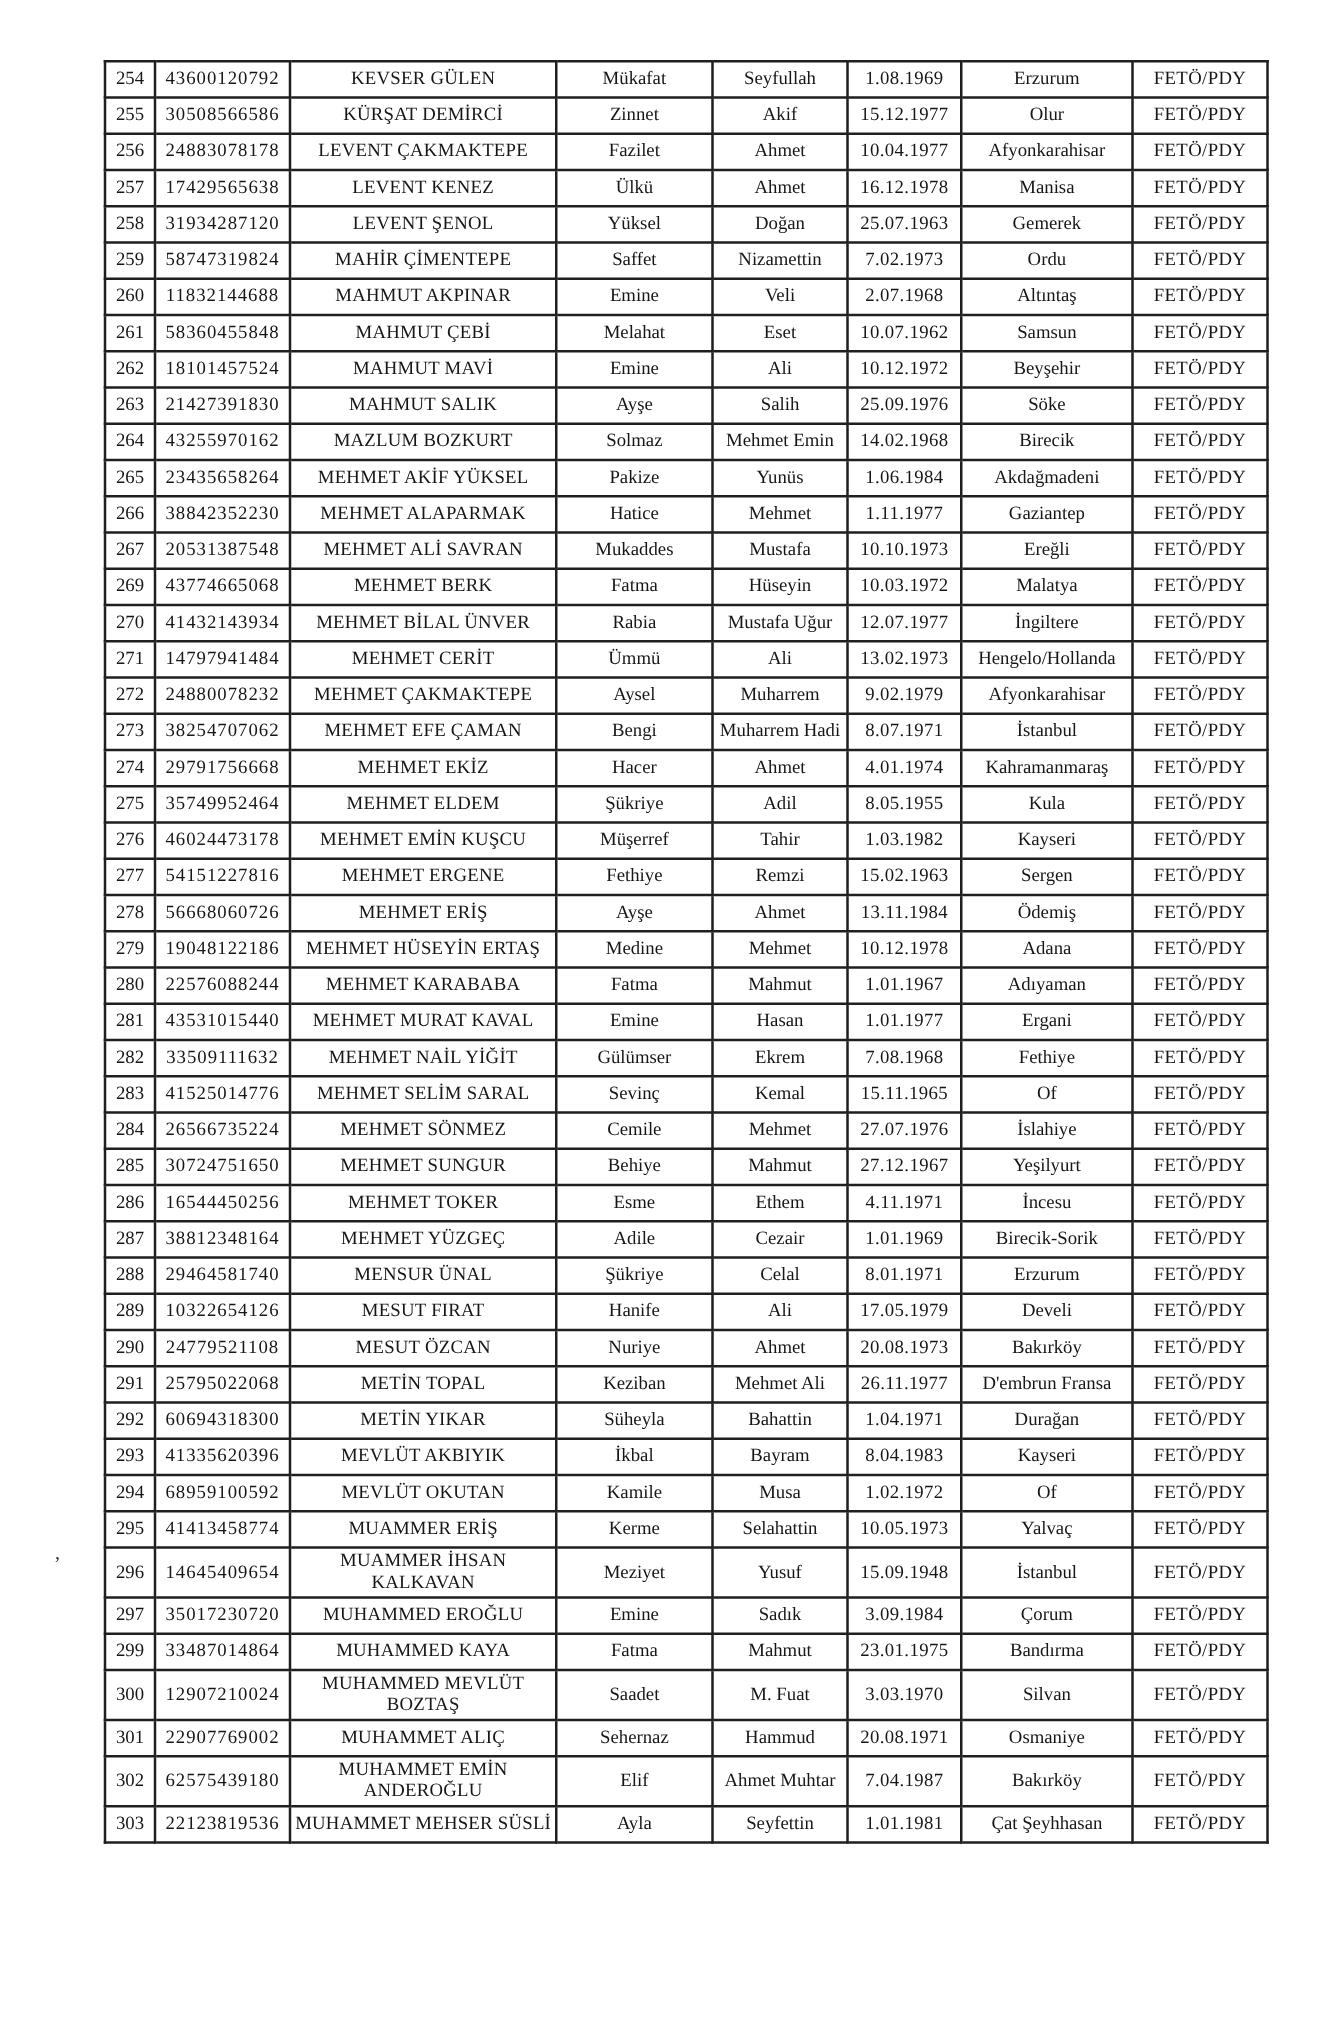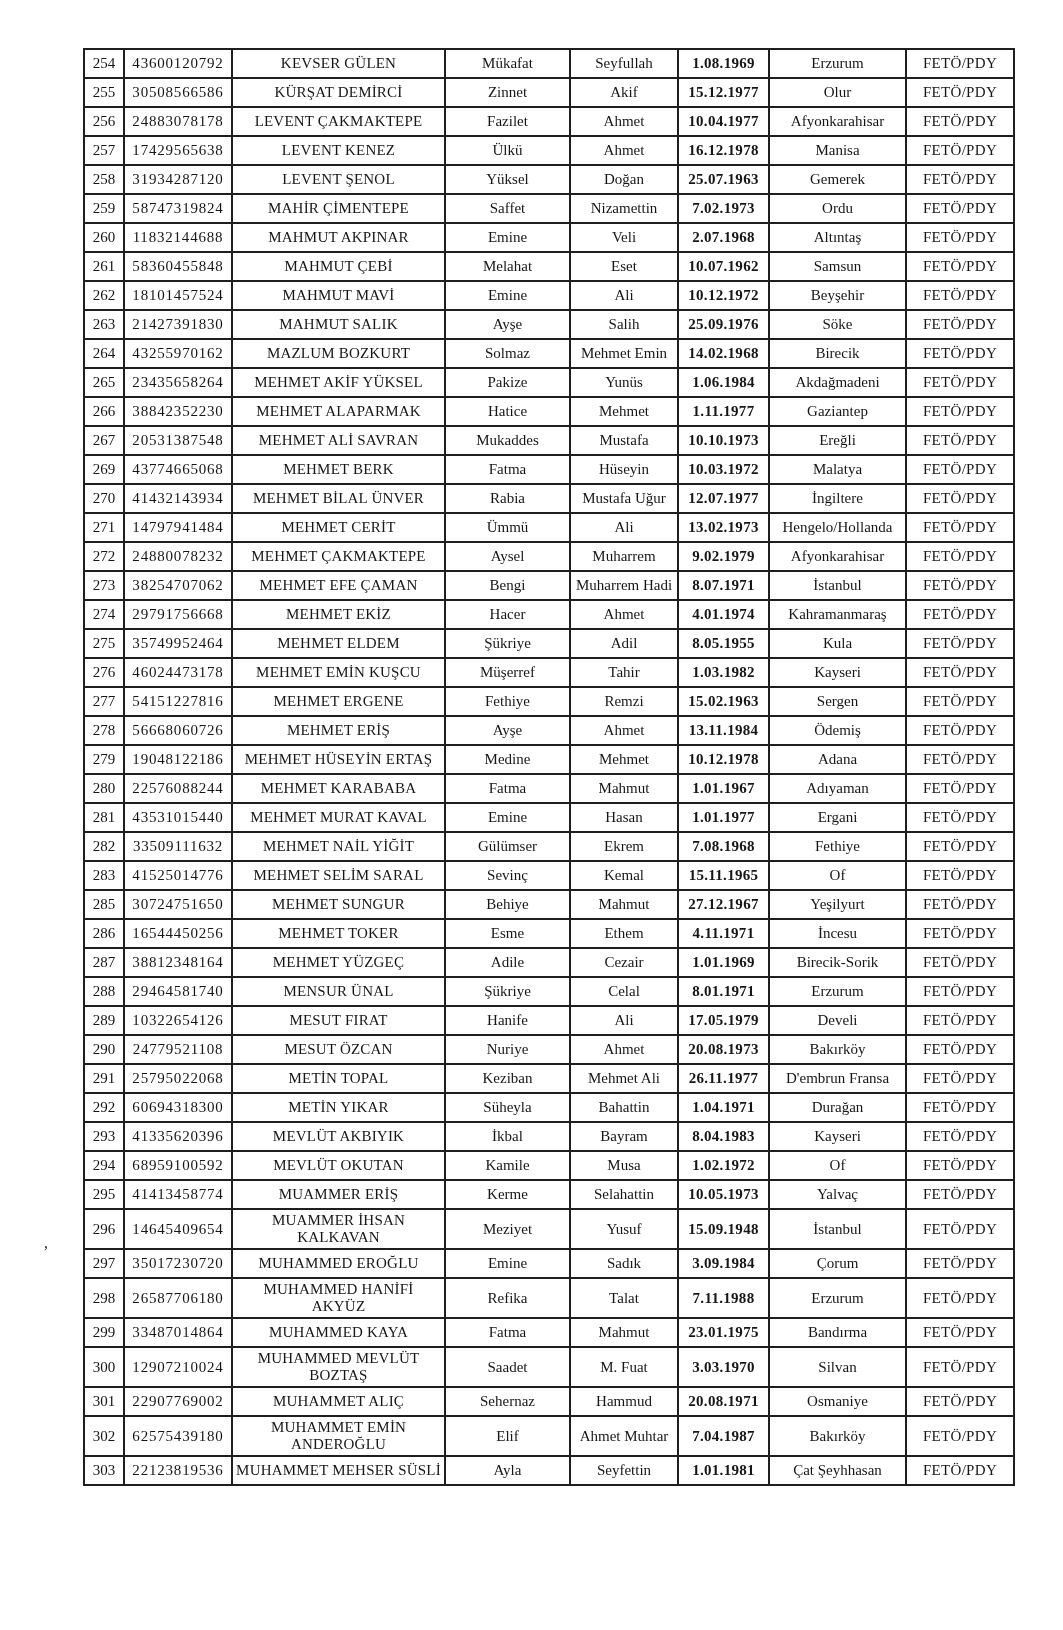--- a/index.html
+++ b/index.html
@@ -27,21 +27,21 @@
     vertical-align:middle;
     font-size:15px;
     line-height:17px;
     overflow:hidden;
   }
   td.c-no   { font-size:15.5px; }
   td.c-id   { font-size:15.5px; letter-spacing:0.8px; white-space:nowrap; }
   td.c-name { letter-spacing:0.2px; }
   td.c-mother { white-space:nowrap; }
   td.c-father { padding:0 6px; }
-  td.c-date { white-space:nowrap; letter-spacing:0.3px;font-weight:bold; }
+  td.c-date { white-space:nowrap; letter-spacing:0.3px; }
   td.c-place{ white-space:nowrap; }
   td.c-org  { white-space:nowrap; letter-spacing:0.3px; }
   .margin-mark {
     position:absolute; left:44px; top:1234px;
     font-size:16px; color:#2a2a2a;
   }
 </style>
 </head>
 <body>
 
@@ -374,20 +374,30 @@
           <td class="c-no">283</td>
           <td class="c-id">41525014776</td>
           <td class="c-name">MEHMET SELİM SARAL</td>
           <td class="c-mother">Sevinç</td>
           <td class="c-father">Kemal</td>
           <td class="c-date">15.11.1965</td>
           <td class="c-place">Of</td>
           <td class="c-org">FETÖ/PDY</td>
         </tr>
 
+        <tr>
+          <td class="c-no">284</td>
+          <td class="c-id">26566735224</td>
+          <td class="c-name">MEHMET SÖNMEZ</td>
+          <td class="c-mother">Cemile</td>
+          <td class="c-father">Mehmet</td>
+          <td class="c-date">27.07.1976</td>
+          <td class="c-place">İslahiye</td>
+          <td class="c-org">FETÖ/PDY</td>
+        </tr>
 
         <tr>
           <td class="c-no">285</td>
           <td class="c-id">30724751650</td>
           <td class="c-name">MEHMET SUNGUR</td>
           <td class="c-mother">Behiye</td>
           <td class="c-father">Mahmut</td>
           <td class="c-date">27.12.1967</td>
           <td class="c-place">Yeşilyurt</td>
           <td class="c-org">FETÖ/PDY</td>
@@ -518,30 +528,20 @@
           <td class="c-no">297</td>
           <td class="c-id">35017230720</td>
           <td class="c-name">MUHAMMED EROĞLU</td>
           <td class="c-mother">Emine</td>
           <td class="c-father">Sadık</td>
           <td class="c-date">3.09.1984</td>
           <td class="c-place">Çorum</td>
           <td class="c-org">FETÖ/PDY</td>
         </tr>
 
-        <tr>
-          <td class="c-no">298</td>
-          <td class="c-id">26587706180</td>
-          <td class="c-name">MUHAMMED HANİFİ AKYÜZ</td>
-          <td class="c-mother">Refika</td>
-          <td class="c-father">Talat</td>
-          <td class="c-date">7.11.1988</td>
-          <td class="c-place">Erzurum</td>
-          <td class="c-org">FETÖ/PDY</td>
-        </tr>
 
         <tr>
           <td class="c-no">299</td>
           <td class="c-id">33487014864</td>
           <td class="c-name">MUHAMMED KAYA</td>
           <td class="c-mother">Fatma</td>
           <td class="c-father">Mahmut</td>
           <td class="c-date">23.01.1975</td>
           <td class="c-place">Bandırma</td>
           <td class="c-org">FETÖ/PDY</td>

